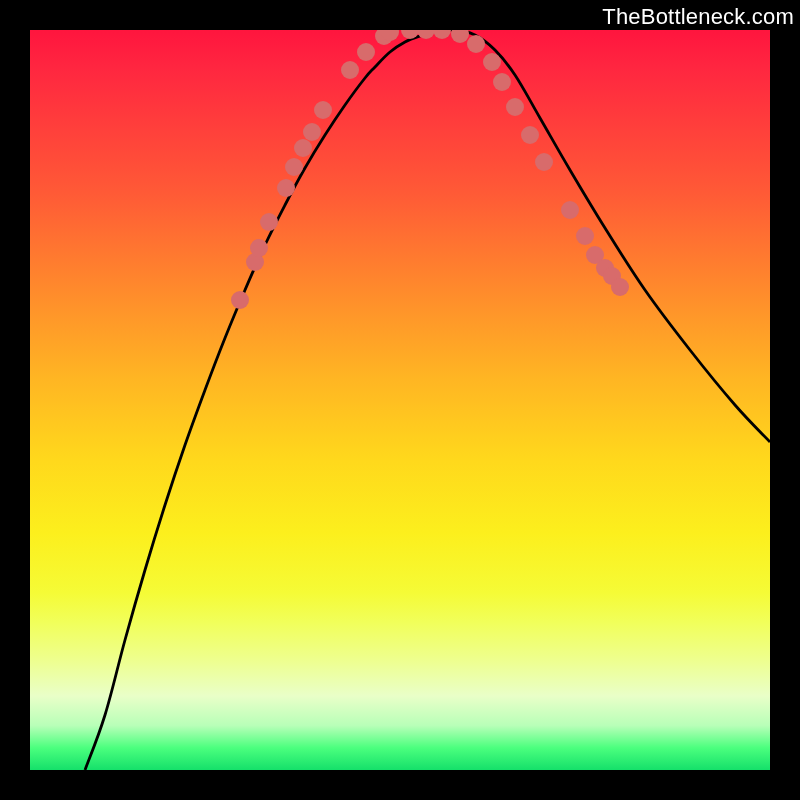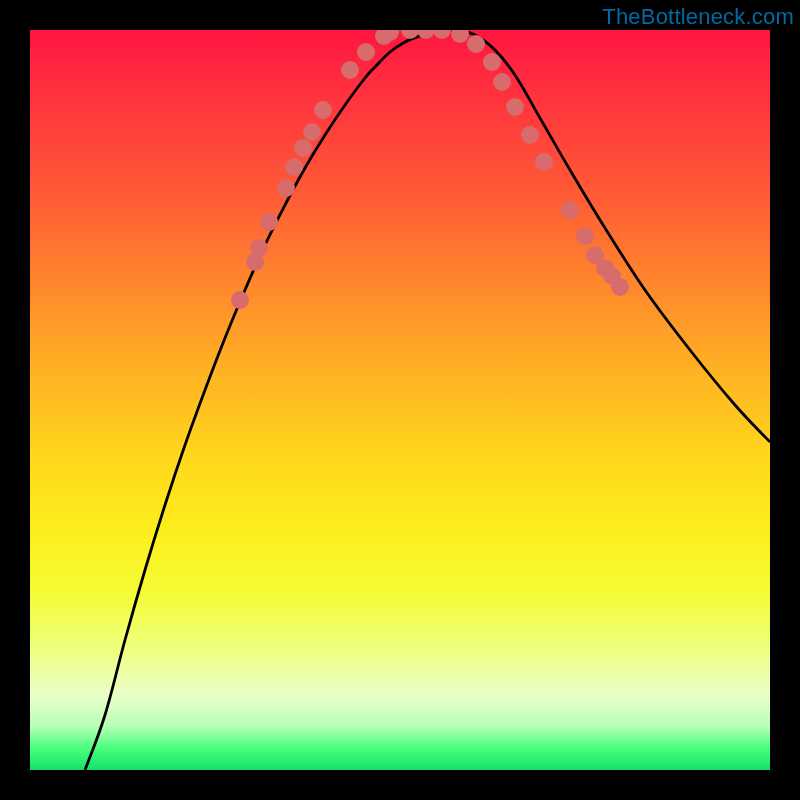--- a/index.html
+++ b/index.html
@@ -46,21 +46,21 @@
       #e9ffc8 90%,
       #b8ffb8 94%,
       #4bff7e 97%,
       #15e06a 100%
     );
   }
   .watermark {
     position: absolute;
     top: 4px;
     right: 6px;
-    color: #0369a1;
+    color: #ffffff;
     font-size: 22px;
     font-weight: 500;
     letter-spacing: 0.2px;
   }
   svg.curve {
     position: absolute;
     left: 0;
     top: 0;
     width: 740px;
     height: 740px;

